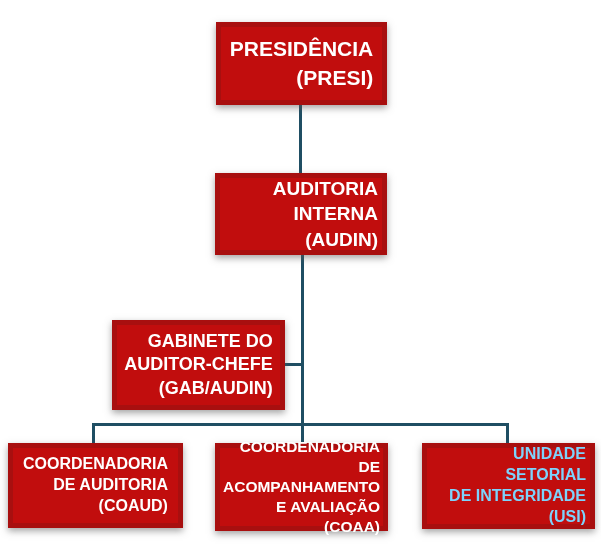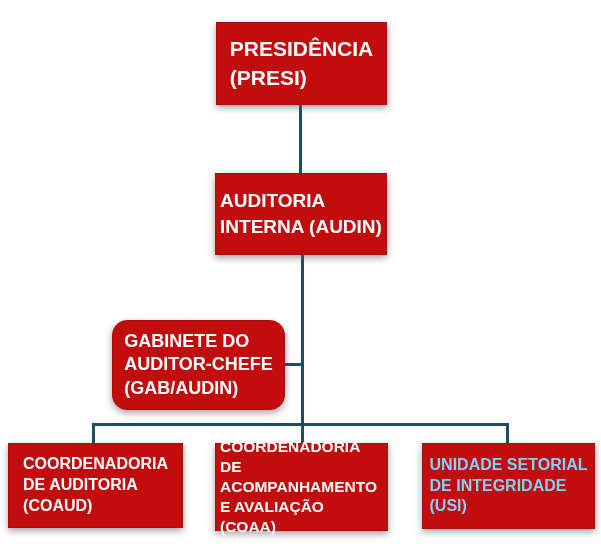--- a/index.html
+++ b/index.html
@@ -13,37 +13,37 @@
     width: 601px;
     height: 553px;
     background: #ffffff;
     overflow: hidden;
   }
   .org-node {
     position: absolute;
     display: flex;
     align-items: center;
     justify-content: center;
-    text-align: left;
+    text-align: right;
     color: #ffffff;
     font-weight: bold;
     white-space: pre-line;
     box-sizing: border-box;
-    border: 1px solid #22c55e;
+    border: 5px solid #22c55e;
     box-shadow: 0 3px 7px rgba(90, 90, 90, 0.55);
     line-height: 1.3;
     padding: 2px 4px;
   }
   .connector {
     position: absolute;
   }
   
   .node-presi { left: 216px; top: 22px;  width: 171px; height: 83px; font-size: 21px; line-height: 1.35; }
   .node-audin { left: 215px; top: 173px; width: 172px; height: 82px; font-size: 19px; line-height: 1.35; }
-  .node-gab   { left: 112px; top: 320px; width: 173px; height: 90px; font-size: 18px; border-radius: 15px; }
+  .node-gab   { left: 112px; top: 320px; width: 173px; height: 90px; font-size: 18px; }
   .node-coaud { left: 8px;   top: 443px; width: 175px; height: 85px; font-size: 16px; }
   .node-coaa  { left: 215px; top: 443px; width: 173px; height: 88px; font-size: 15.5px; line-height: 1.28; }
   .node-usi   { left: 422px; top: 443px; width: 173px; height: 86px; font-size: 16px; }
   
   .conn-presi-audin { left: 299px; top: 105px; width: 3px;   height: 68px;  }
   .conn-audin-down  { left: 301px; top: 255px; width: 3px;   height: 188px; }
   .conn-gab-stub    { left: 284px; top: 363px; width: 19px;  height: 3px;   }
   .conn-h-main      { left: 92px;  top: 423px; width: 417px; height: 3px;   }
   .conn-stub-left   { left: 92px;  top: 423px; width: 3px;   height: 20px;  }
   .conn-stub-right  { left: 506px; top: 423px; width: 3px;   height: 20px;  }

